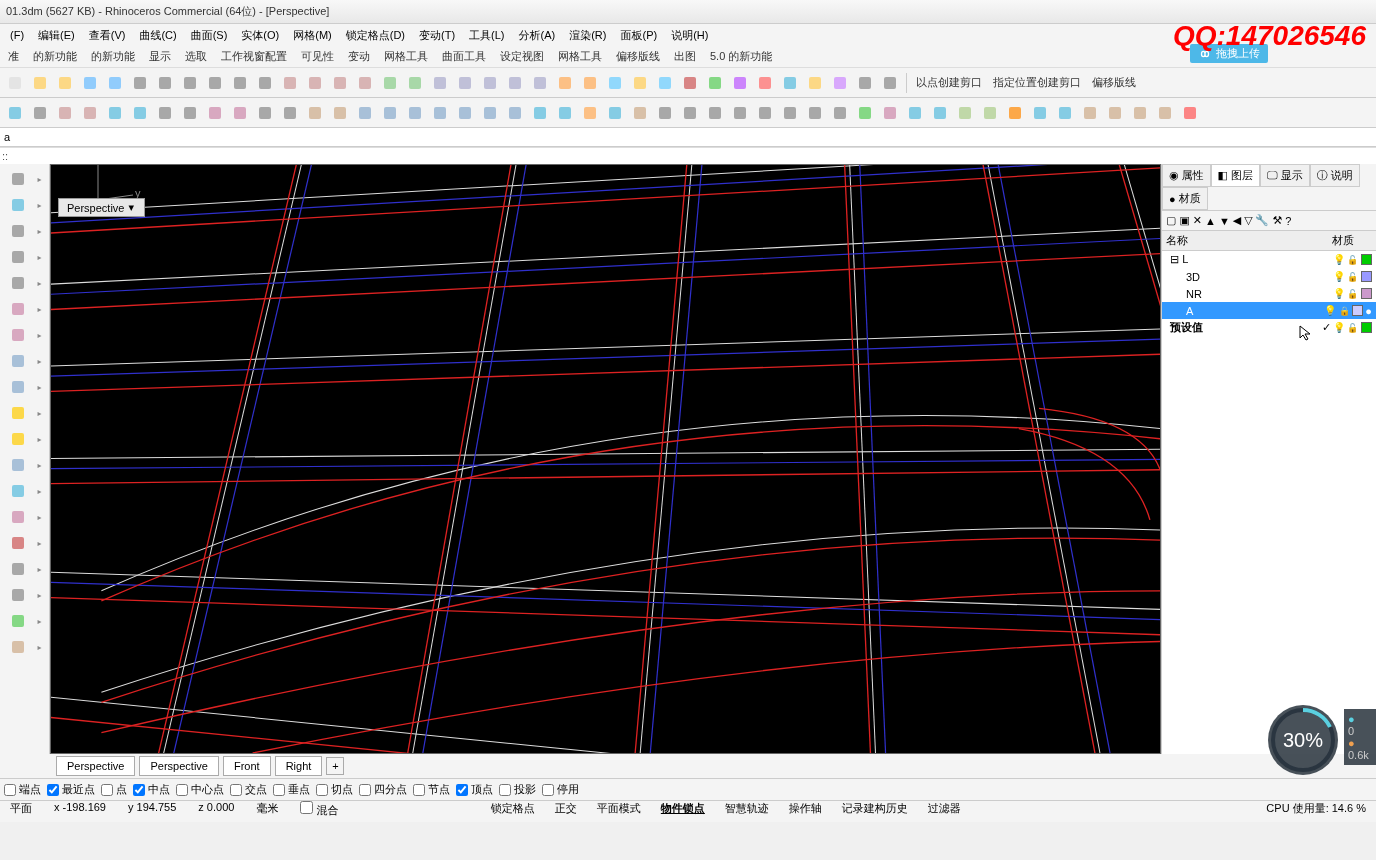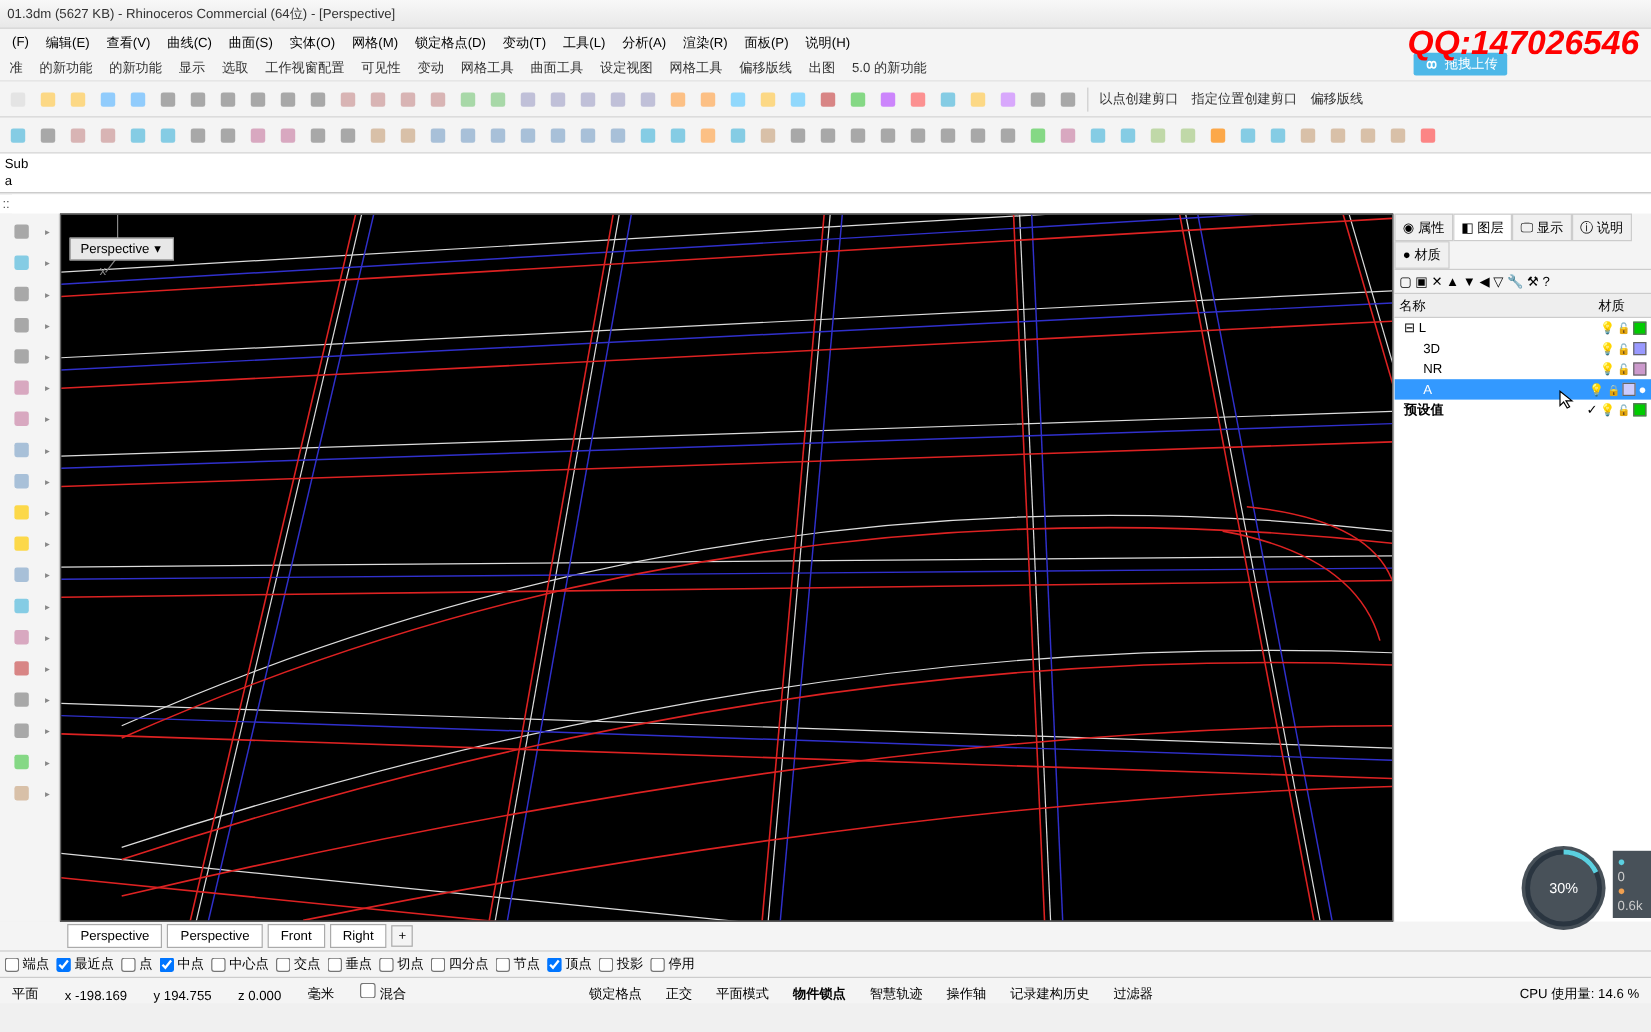--- a/index.html
+++ b/index.html
@@ -37,25 +37,25 @@
 .layer-row.selected { background: #3399ff; color: #fff; }
 .layer-name { flex: 1; padding-left: 2px; }
 .layer-icons { display: flex; gap: 2px; align-items: center; }
 .color-sw { width: 11px; height: 11px; border: 1px solid #666; }
 .view-tabs { height: 24px; background: #f4f4f4; display: flex; align-items: center; padding: 0 56px; gap: 4px; }
 .view-tab { padding: 3px 10px; background: #fff; border: 1px solid #aaa; font-size: 11px; cursor: pointer; }
 .view-tab-add { width: 18px; height: 18px; border: 1px solid #aaa; display: flex; align-items: center; justify-content: center; }
 .osnap-bar { height: 22px; background: #f4f4f4; border-top: 1px solid #ccc; display: flex; align-items: center; padding: 0 4px; gap: 6px; }
 .osnap-item { display: flex; align-items: center; gap: 3px; }
 .osnap-item input { width: 12px; height: 12px; }
-.status-bar { height: 22px; background: #f4f4f4; border-top: 1px solid #ccc; display: flex; align-items: flex-end; padding: 0 6px; gap: 14px; font-size: 11px; }
+.status-bar { height: 22px; background: #f4f4f4; border-top: 1px solid #ccc; display: flex; align-items: flex-start; padding: 0 6px; gap: 14px; font-size: 11px; }
 .status-cell { padding: 0 4px; }
-.status-cell.bold { font-weight: bold; }
+.status-cell.bold { font-weight: bold; text-decoration: underline; }
 .watermark { position: absolute; top: 20px; right: 10px; color: #ff0000; font-size: 28px; font-weight: bold; font-style: italic; z-index: 100; pointer-events: none; }
-.upload-badge { position: absolute; top: 44px; right: 120px; background: #4db8e8; color: #fff; padding: 2px 8px; border-radius: 2px; font-size: 11px; z-index: 99; display: flex; align-items: center; gap: 4px; }
+.upload-badge { position: absolute; top: 44px; right: 108px; background: #4db8e8; color: #fff; padding: 2px 8px; border-radius: 2px; font-size: 11px; z-index: 99; display: flex; align-items: center; gap: 4px; }
 .circle-gauge { position: absolute; bottom: 85px; right: 38px; width: 70px; height: 70px; background: rgba(40,50,60,0.85); border-radius: 50%; display: flex; align-items: center; justify-content: center; color: #fff; z-index: 50; }
 .side-readout { position: absolute; bottom: 95px; right: 0; width: 32px; background: rgba(40,50,60,0.85); color: #ccc; padding: 4px; font-size: 10px; z-index: 50; }
 .cursor-overlay { position: absolute; z-index: 60; pointer-events: none; }
 </style>
 </head>
 <body>
 
 <div class="title-bar">
   <span>01.3dm (5627 KB) - Rhinoceros Commercial (64位) - [Perspective]</span>
 </div>
@@ -527,21 +527,20 @@
       </svg>
     </div>
     <div class="icon-btn">
       <svg viewBox="0 0 16 16">
         <rect x="2" y="2" width="12" height="12" rx="2" fill="#f55" opacity="0.7"></rect>
       </svg>
     </div>
   </div>
 
 <div class="command-area">
-  <div class="command-line">Sub</div>
   <div class="command-line">a</div>
 </div>
 <div class="prompt-row">
   <span style="padding:0 2px;color:#555">::</span>
   <input type="text" style="">
 </div>
 
 <div class="main-area">
 
   <div class="left-toolbar" id="left-toolbar">
@@ -857,21 +856,21 @@
 
 <svg class="cursor-overlay" style="right:60px;top:324px" width="18" height="18">
   <path d="M2 2 L2 14 L5 11 L8 16 L10 15 L7 10 L12 10 Z" fill="#fff" stroke="#000"></path>
 </svg>
 
 <div class="circle-gauge">
   <svg width="70" height="70" style="position:absolute">
       <circle cx="35" cy="35" r="30" fill="none" stroke="#2a3540" stroke-width="4"></circle>
       <path d="M35 5 A30 30 0 0 1 62 22" fill="none" stroke="#5bd0e0" stroke-width="4"></path>
     </svg>
-  <span style="font-size:12px;z-index:1">30%</span>
+  <span style="font-size:20px;z-index:1">30%</span>
 </div>
 <div class="side-readout">
   <div style="color:#5bd0e0">●</div>
     <div>0</div>
   <div style="color:#f0a050">●</div>
     <div>0.6k</div>
 </div>
 
 <div class="view-tabs" id="view-tabs">
     <div class="view-tab">Perspective</div>

